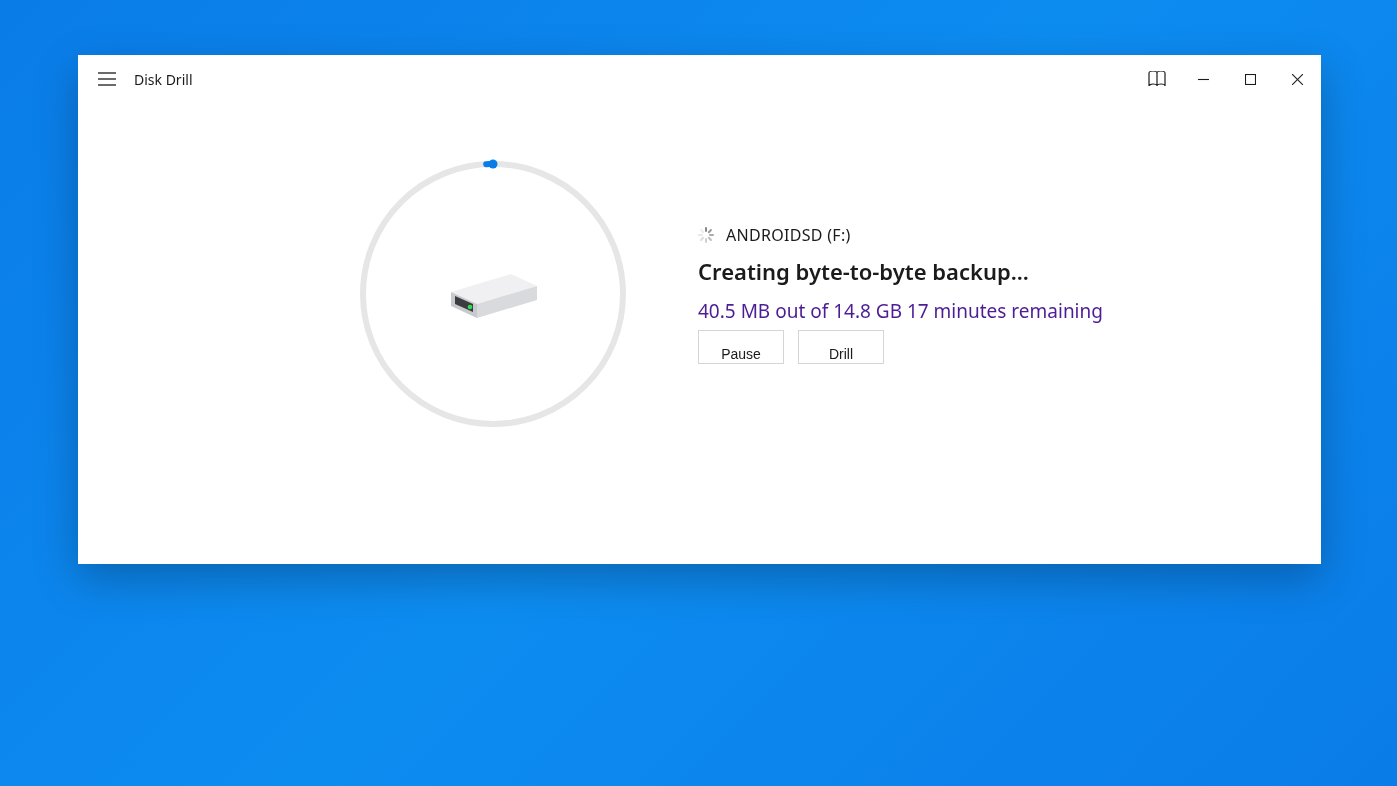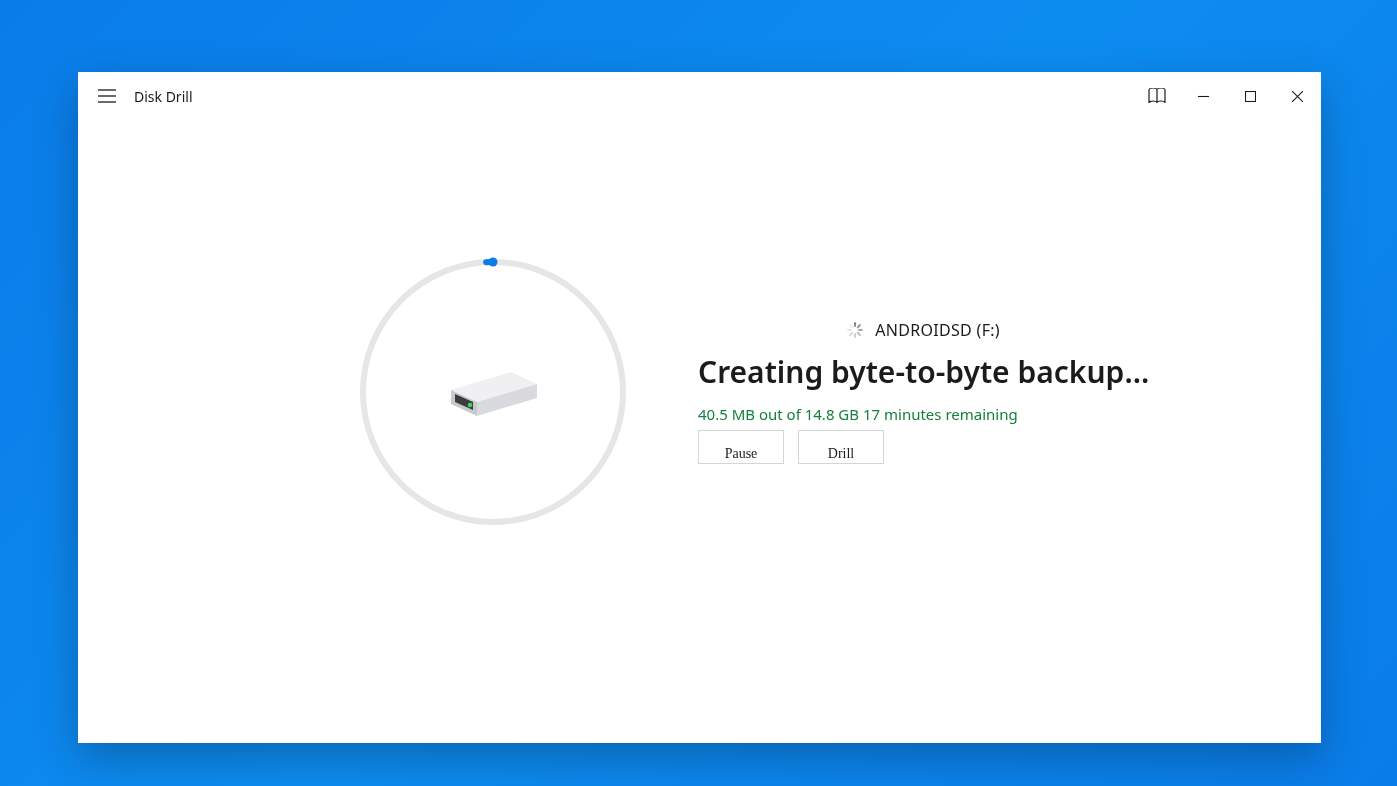--- a/index.html
+++ b/index.html
@@ -4,26 +4,25 @@
 <style>
   * { box-sizing: border-box; margin: 0; padding: 0; }
   html, body { width: 1397px; height: 786px; overflow: hidden; }
   body {
     font-family: "Segoe UI", -apple-system, system-ui, sans-serif;
     background: linear-gradient(135deg, #0a7ce8 0%, #0d8cf0 50%, #0a7ce8 100%);
   }
   .window {
     position: absolute;
     left: 78px; top: 55px;
-    width: 1243px; height: 671px;
+    width: 1243px; height: 509px;
     background: #ffffff;
     box-shadow: 0 15px 40px rgba(0,0,0,0.25);
     display: flex;
     flex-direction: column;
-    margin-top: 17px;
   }
   .titlebar {
     height: 48px;
     display: flex;
     align-items: center;
     padding-left: 12px;
   }
   .hamburger {
     width: 34px; height: 34px;
     display: flex; align-items: center; justify-content: center;
@@ -61,66 +60,65 @@
   .drive-icon {
     width: 120px; height: 80px;
     position: relative;
   }
   .info {
     margin-top: -80px;
   }
   .drive-row {
     display: flex; align-items: center; gap: 12px;
     margin-bottom: 10px;
-    justify-content: center;
   }
   .spinner-small {
     width: 16px; height: 16px;
     position: relative;
   }
   .spinner-small span {
     position: absolute;
     width: 2px; height: 5px;
     background: #888;
     left: 7px; top: 0;
     transform-origin: 1px 8px;
     border-radius: 1px;
   }
   .drive-name {
     font-size: 16px;
     color: #1b1b1b;
     letter-spacing: 0.3px;
   }
   .main-title {
-    font-size: 30px;
+    font-size: 22px;
     font-weight: 600;
     color: #1b1b1b;
     margin-bottom: 12px;
   }
   .progress-text {
-    font-size: 15px;
-    color: #15803d;
+    font-size: 19px;
+    color: #4c1d95;
     margin-bottom: 6px;
   }
   .destination {
     font-size: 15.5px;
     color: #555;
     margin-bottom: 30px;
   }
   .buttons { display: flex; gap: 14px; }
   .btn {
     min-width: 86px;
     height: 34px;
     padding: 15px 18px;
     border: 1px solid #d5d5d5;
     background: #fff;
     font-size: 14px;
     color: #1b1b1b;
     cursor: pointer;
-    font-family: Liberation Serif, serif;
+    font-family: Liberation Sans, sans-serif;
   }
 </style>
 </head>
 <body>
 
 <div class="window">
   <div class="titlebar">
     <div class="hamburger">
       <svg viewBox="0 0 18 14">
         <line x1="0" y1="1" x2="18" y2="1" stroke="#1b1b1b" stroke-width="1.3"></line>

